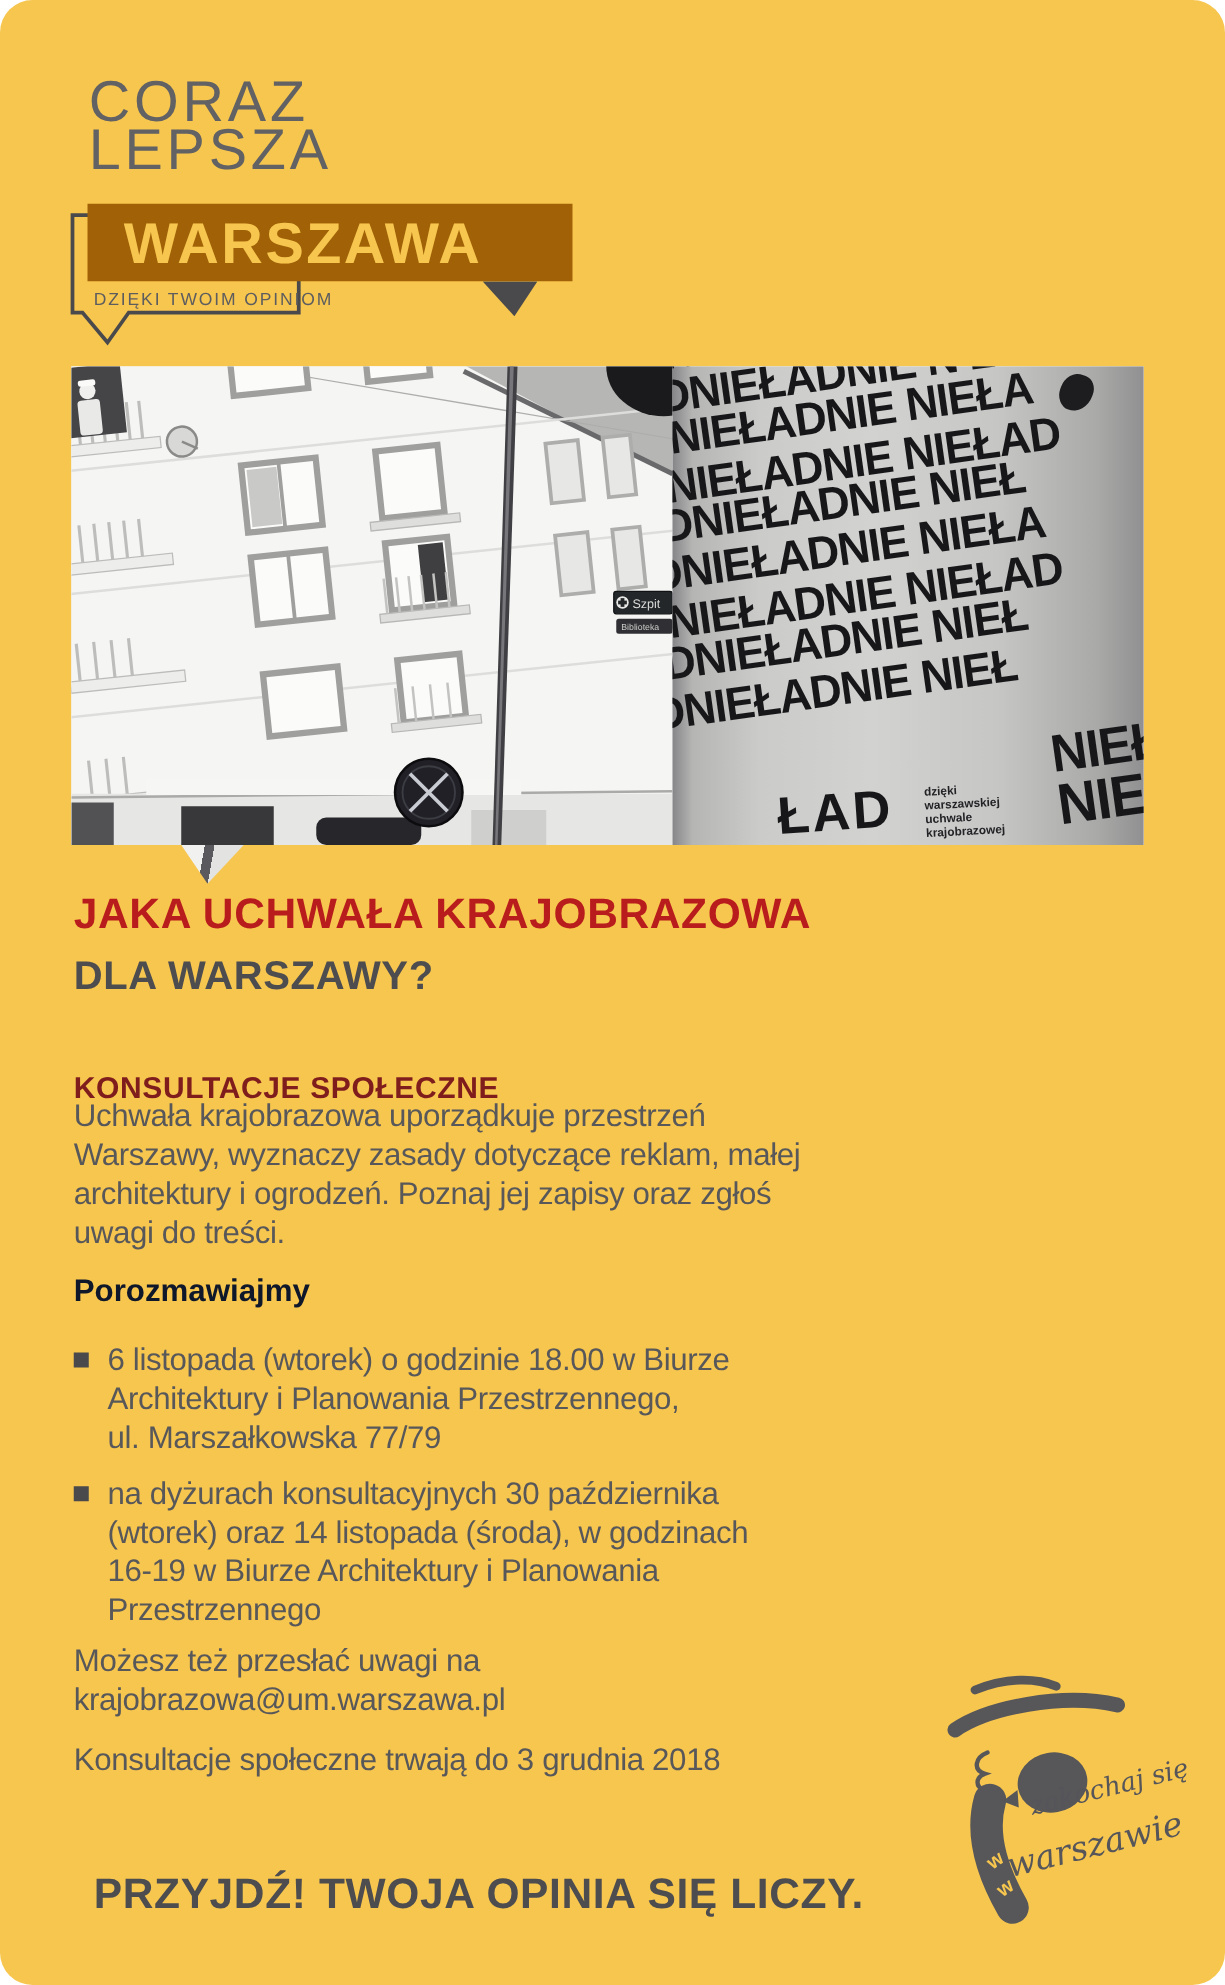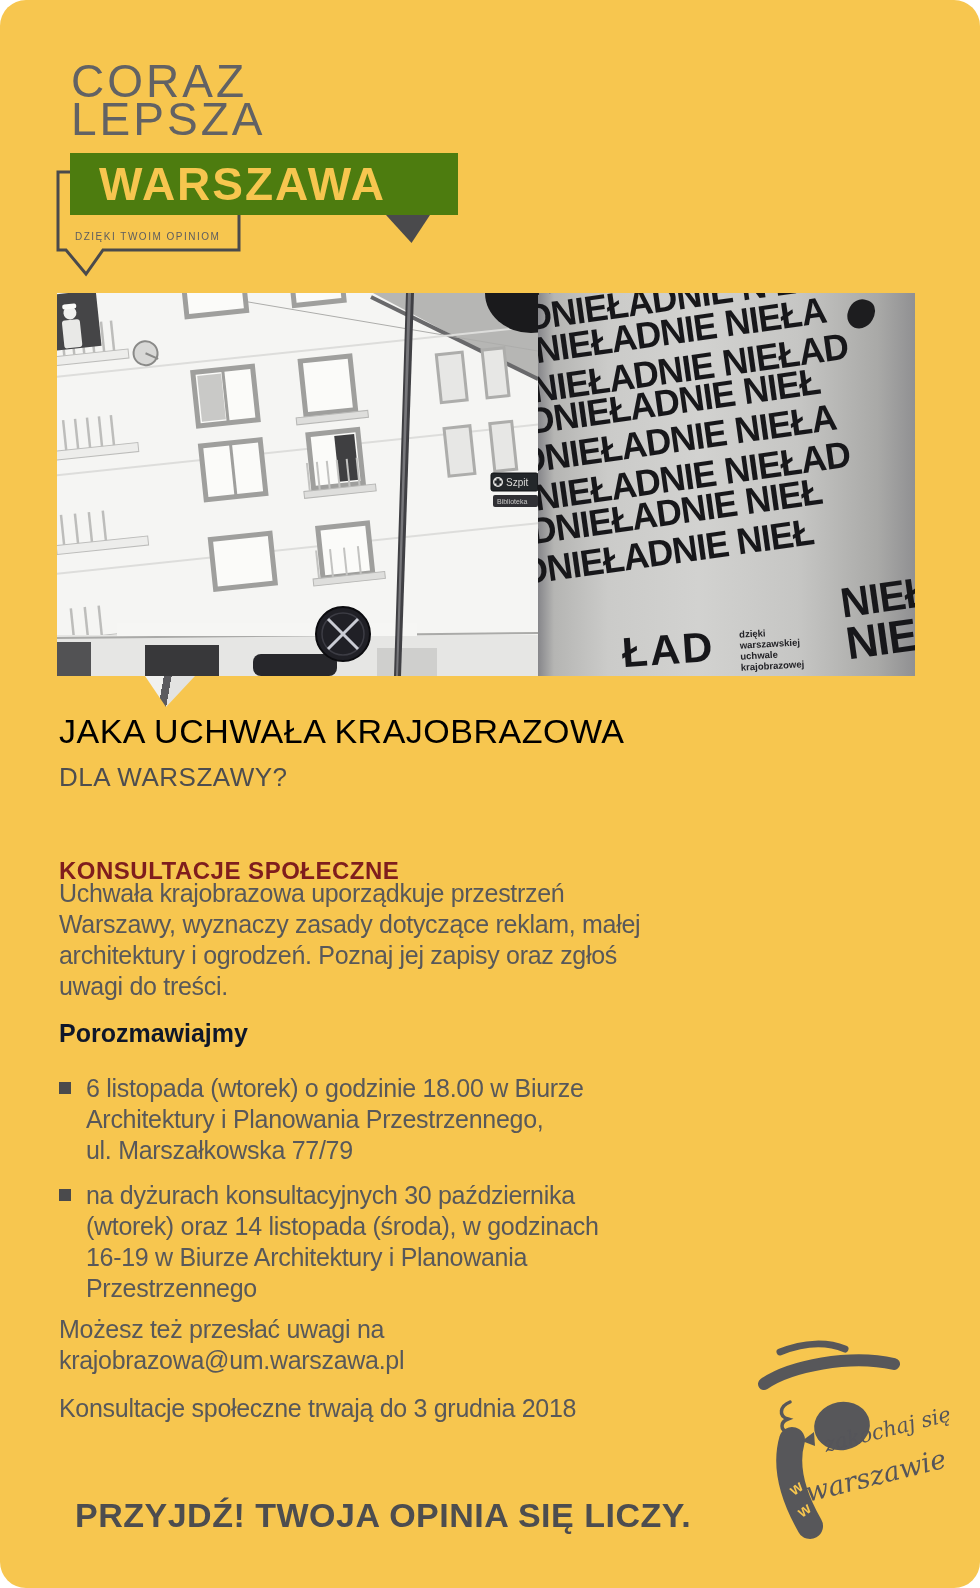--- a/index.html
+++ b/index.html
@@ -11,27 +11,27 @@
   }
 
   
   .title-line{position:absolute; left:71px; color:#626264; font-size:46px;
     font-weight:300; letter-spacing:3px; line-height:1;}
   .title-line.l1{top:58px;}
   .title-line.l2{top:96px;text-align:right;}
 
   .bubble-outline{position:absolute; left:56px; top:170px; width:185px; height:110px; z-index:1;}
 
-  .badge{position:absolute; left:70px; top:153px; width:388px; height:62px;
-    background:#4d7c0f; z-index:2;}
+  .badge{position:absolute; left:70px; top:163px; width:388px; height:62px;
+    background:#a16207; z-index:2;}
   .badge-label{display:block; padding-left:29px; font-size:46px; font-weight:700;
     color:#F7C64F; letter-spacing:2px; line-height:62px; white-space:nowrap;}
   .badge-tail{position:absolute; left:316px; top:62px; width:44px; height:28px;
     background:#4A4A4C; clip-path:polygon(0 0,100% 0,58% 100%);}
-  .tagline{position:absolute; left:75px; top:231px; font-size:10px; letter-spacing:1.5px;
+  .tagline{position:absolute; left:75px; top:231px; font-size:14px; letter-spacing:1.5px;
     color:#5d5d5f; z-index:3; white-space:nowrap;}
 
   
   .photo{position:absolute; left:57px; top:293px; width:858px; height:383px;
     overflow:hidden; background:#f2f2f0;}
   .photo-tail{position:absolute; left:145px; top:676px; width:50px; height:31px;
     clip-path:polygon(0 0,100% 0,42% 100%);
     background:linear-gradient(100deg,#f1f1ef 0 34%,#5a5a5e 34% 48%,#e3e3e1 48%);}
   .building{position:absolute; left:0; top:0; width:481px; height:383px;}
 
@@ -46,24 +46,24 @@
   .cr6{top:187px;left:-6px} .cr7{top:224px;left:-34px} .cr8{top:261px;left:-18px}
   .cr9{top:290px;left:300px;font-size:42px} .cr10{top:328px;left:305px;font-size:46px}
   .lad{position:absolute; left:84px; top:336px; font-size:42px; font-weight:700;
     color:#17171A; letter-spacing:2px; transform:rotate(-4deg); line-height:1;}
   .col-caption{position:absolute; left:202px; top:334px; font-size:9.5px; line-height:11px;
     color:#232327; font-weight:700; white-space:pre-line; transform:rotate(-3deg);}
   .col-stamp{position:absolute; left:310px; top:6px; width:26px; height:30px;
     background:#1d1d1f; border-radius:50% 40% 55% 45%; transform:rotate(20deg);}
 
   
-  .h1{position:absolute; left:59px; top:714px; font-size:34px; color:#000000;
-    letter-spacing:.5px; font-weight:400; line-height:1;}
-  .h2{position:absolute; left:59px; top:764px; font-size:26px; color:#4D4D4F;
-    font-weight:400; letter-spacing:.5px; line-height:1;}
+  .h1{position:absolute; left:59px; top:714px; font-size:34px; color:#b91c1c;
+    letter-spacing:.5px; font-weight:700; line-height:1;}
+  .h2{position:absolute; left:59px; top:764px; font-size:32px; color:#4D4D4F;
+    font-weight:700; letter-spacing:.5px; line-height:1;}
   .sec-title{position:absolute; left:59px; top:859px; font-size:24px; color:#7f1d1d;
     font-weight:700; letter-spacing:.5px; line-height:1;}
   .body-text{font-size:25px; line-height:31px; color:#58585A; letter-spacing:-0.3px;
     white-space:pre-line;}
   .intro{position:absolute; left:59px; top:878px; width:660px;}
   .talk{position:absolute; left:59px; top:1021px; font-size:25px; font-weight:700;
     color:#0f172a; line-height:1;}
   .bullet{position:absolute; left:59px; width:680px; display:flex; align-items:flex-start;}
   .bullet.b1{top:1073px;} .bullet.b2{top:1180px;}
   .bullet-marker{flex:0 0 12px; width:12px; height:12px; background:#4A4A4C;

